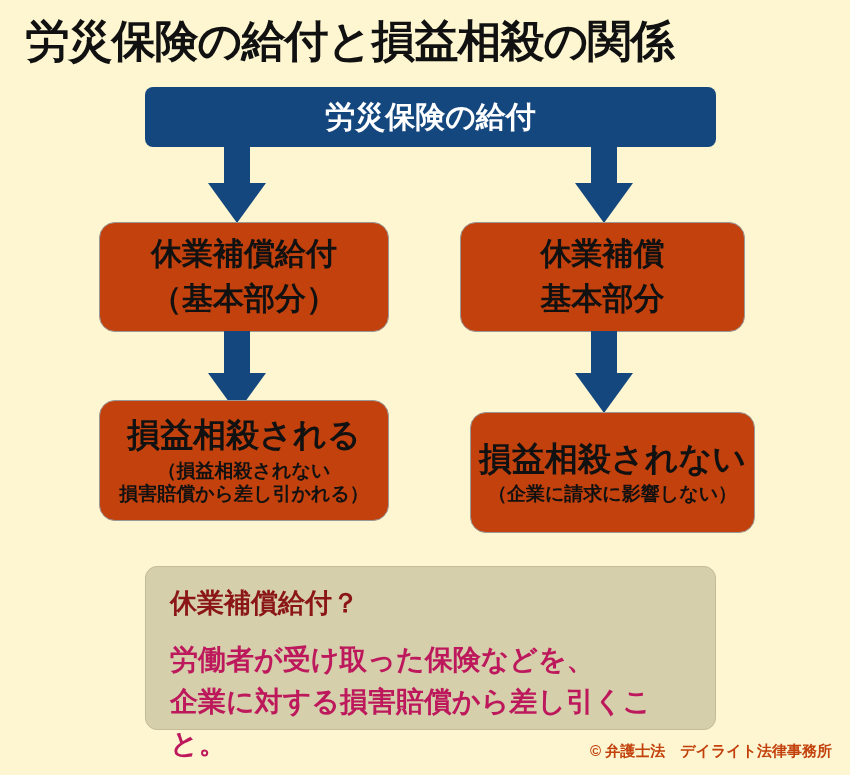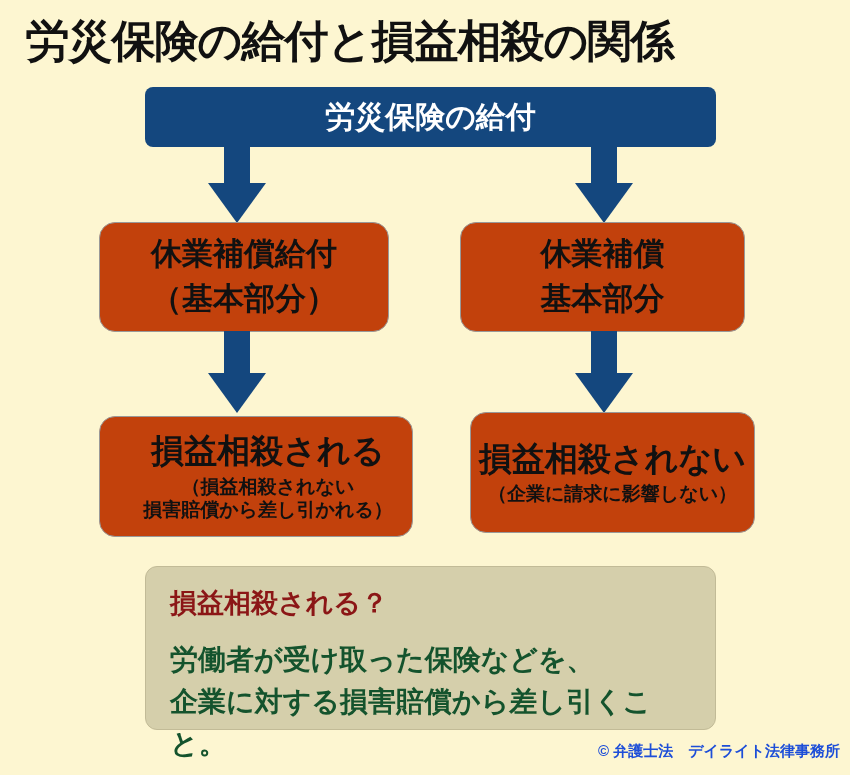--- a/index.html
+++ b/index.html
@@ -27,21 +27,21 @@
   }
   .blue-box{
     position:absolute;
     background:#c2410c;border:1px solid #999;border-radius:16px;
     display:flex;flex-direction:column;align-items:center;justify-content:center;
     color:#111;font-weight:bold;text-align:center;
   }
   .benefit-box{font-size:31px;line-height:1.45;}
   .box-l2{left:99px;top:222px;width:288px;height:108px;}
   .box-r2{left:460px;top:222px;width:283px;height:108px;}
-  .box-l3{left:99px;top:416px;width:288px;height:119px;padding-left:24px;}
+  .box-l3{left:99px;top:400px;width:288px;height:119px;}
   .box-r3{left:470px;top:412px;width:283px;height:119px;}
   .result-main{font-size:33px;line-height:1.2;}
   .result-note{font-size:19px;line-height:1.25;margin-top:4px;}
   .arrow{position:absolute;width:58px;}
   .arrow .shaft{
     margin:0 auto;width:26px;background:#14477e;
   }
   .arrow .head{
     width:0;height:0;margin:0 auto;
     border-left:29px solid transparent;
@@ -58,26 +58,26 @@
     position:absolute;left:145px;top:566px;width:571px;height:164px;
     background:#d5cfab;border:1px solid #c2bb97;border-radius:12px;
     box-sizing:border-box;
     padding:18px 22px 0 24px;
   }
   .definition-heading{
     font-size:27px;font-weight:bold;color:#8b1616;
   }
   .definition-body{
     margin-top:18px;
-    font-size:28px;font-weight:bold;color:#14532d;
+    font-size:28px;font-weight:bold;color:#be185d;
     line-height:1.5;
   }
   .footer-credit{
-    position:absolute;right:10px;top:742px;
-    font-size:15px;font-weight:bold;color:#1d4ed8;
+    position:absolute;right:18px;top:742px;
+    font-size:15px;font-weight:bold;color:#c2410c;
   }
 </style>
 </head>
 <body>
 
 <div class="canvas">
 
   <div class="page-title">労災保険の給付と損益相殺の関係</div>
 
   <div class="root-box">
@@ -117,21 +117,21 @@
       <span>（損益相殺されない</span><br>
       <span>損害賠償から差し引かれる）</span>
     </span>
   </div>
   <div class="blue-box box-r3">
     <span class="result-main">損益相殺されない</span>
     <span class="result-note">（企業に請求に影響しない）</span>
   </div>
 
   <div class="definition-box">
-    <div class="definition-heading">損益相殺される？</div>
+    <div class="definition-heading">休業補償給付？</div>
     <div class="definition-body">
       <span>労働者が受け取った保険などを、</span><br>
       <span>企業に対する損害賠償から差し引くこと。</span>
     </div>
   </div>
 
   <div class="footer-credit">© 弁護士法　デイライト法律事務所</div>
 
 </div>
 

